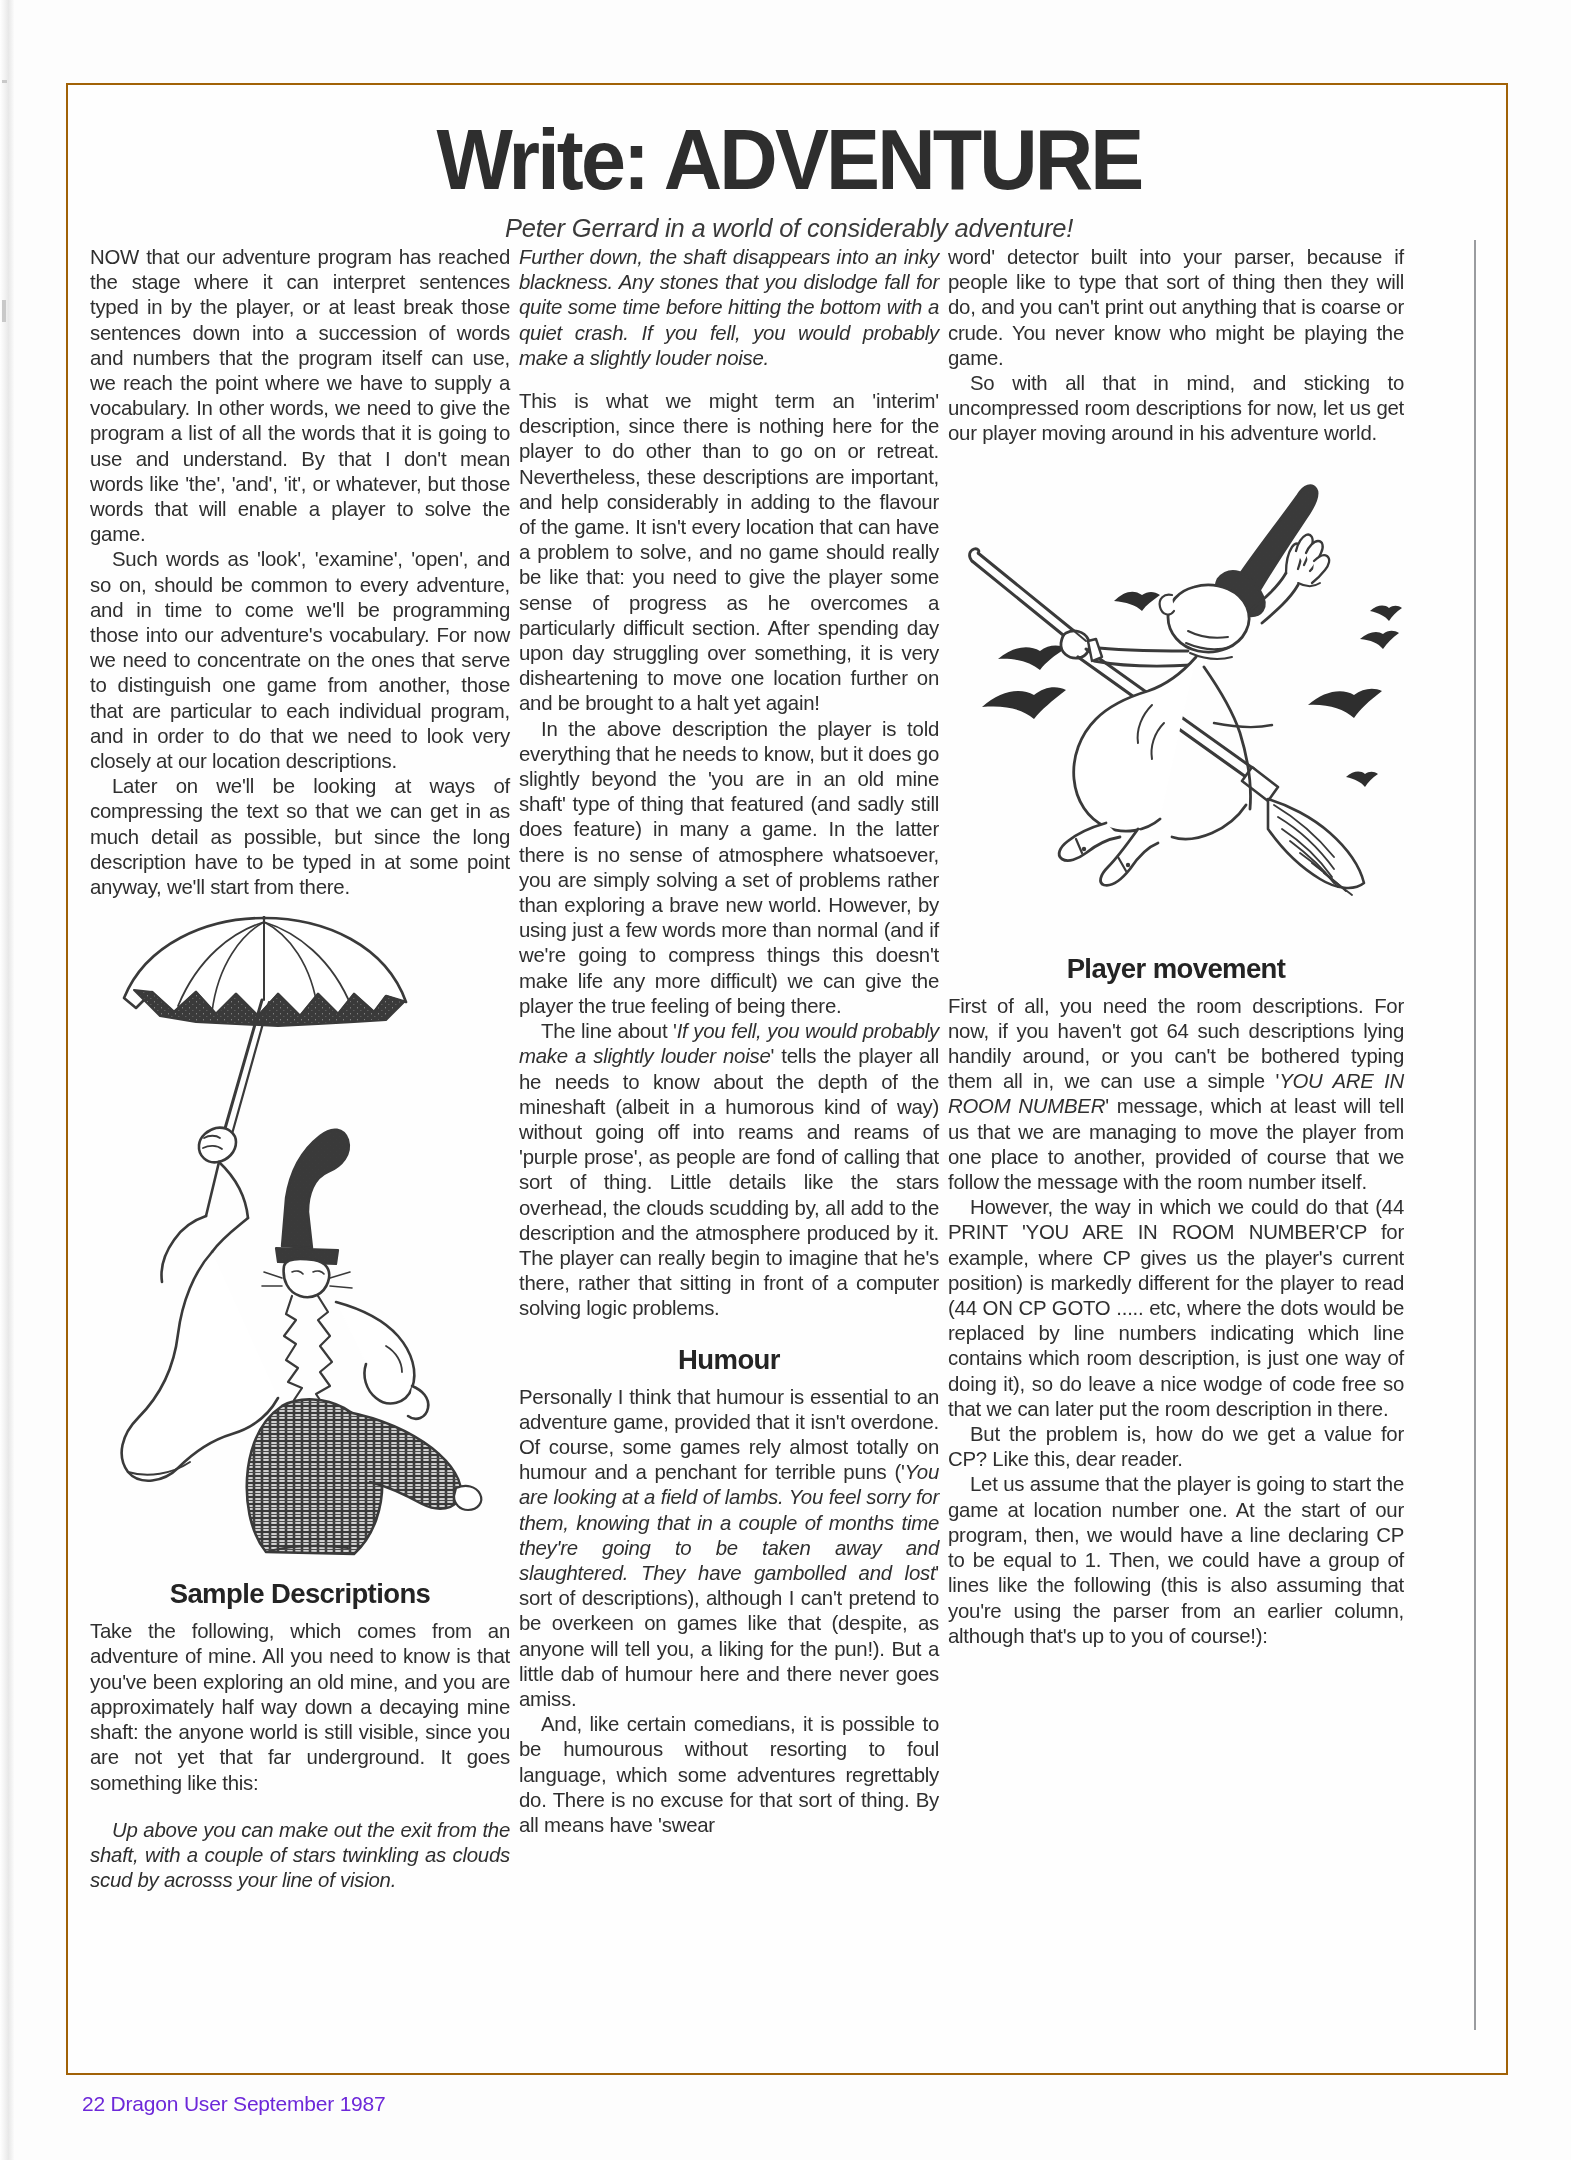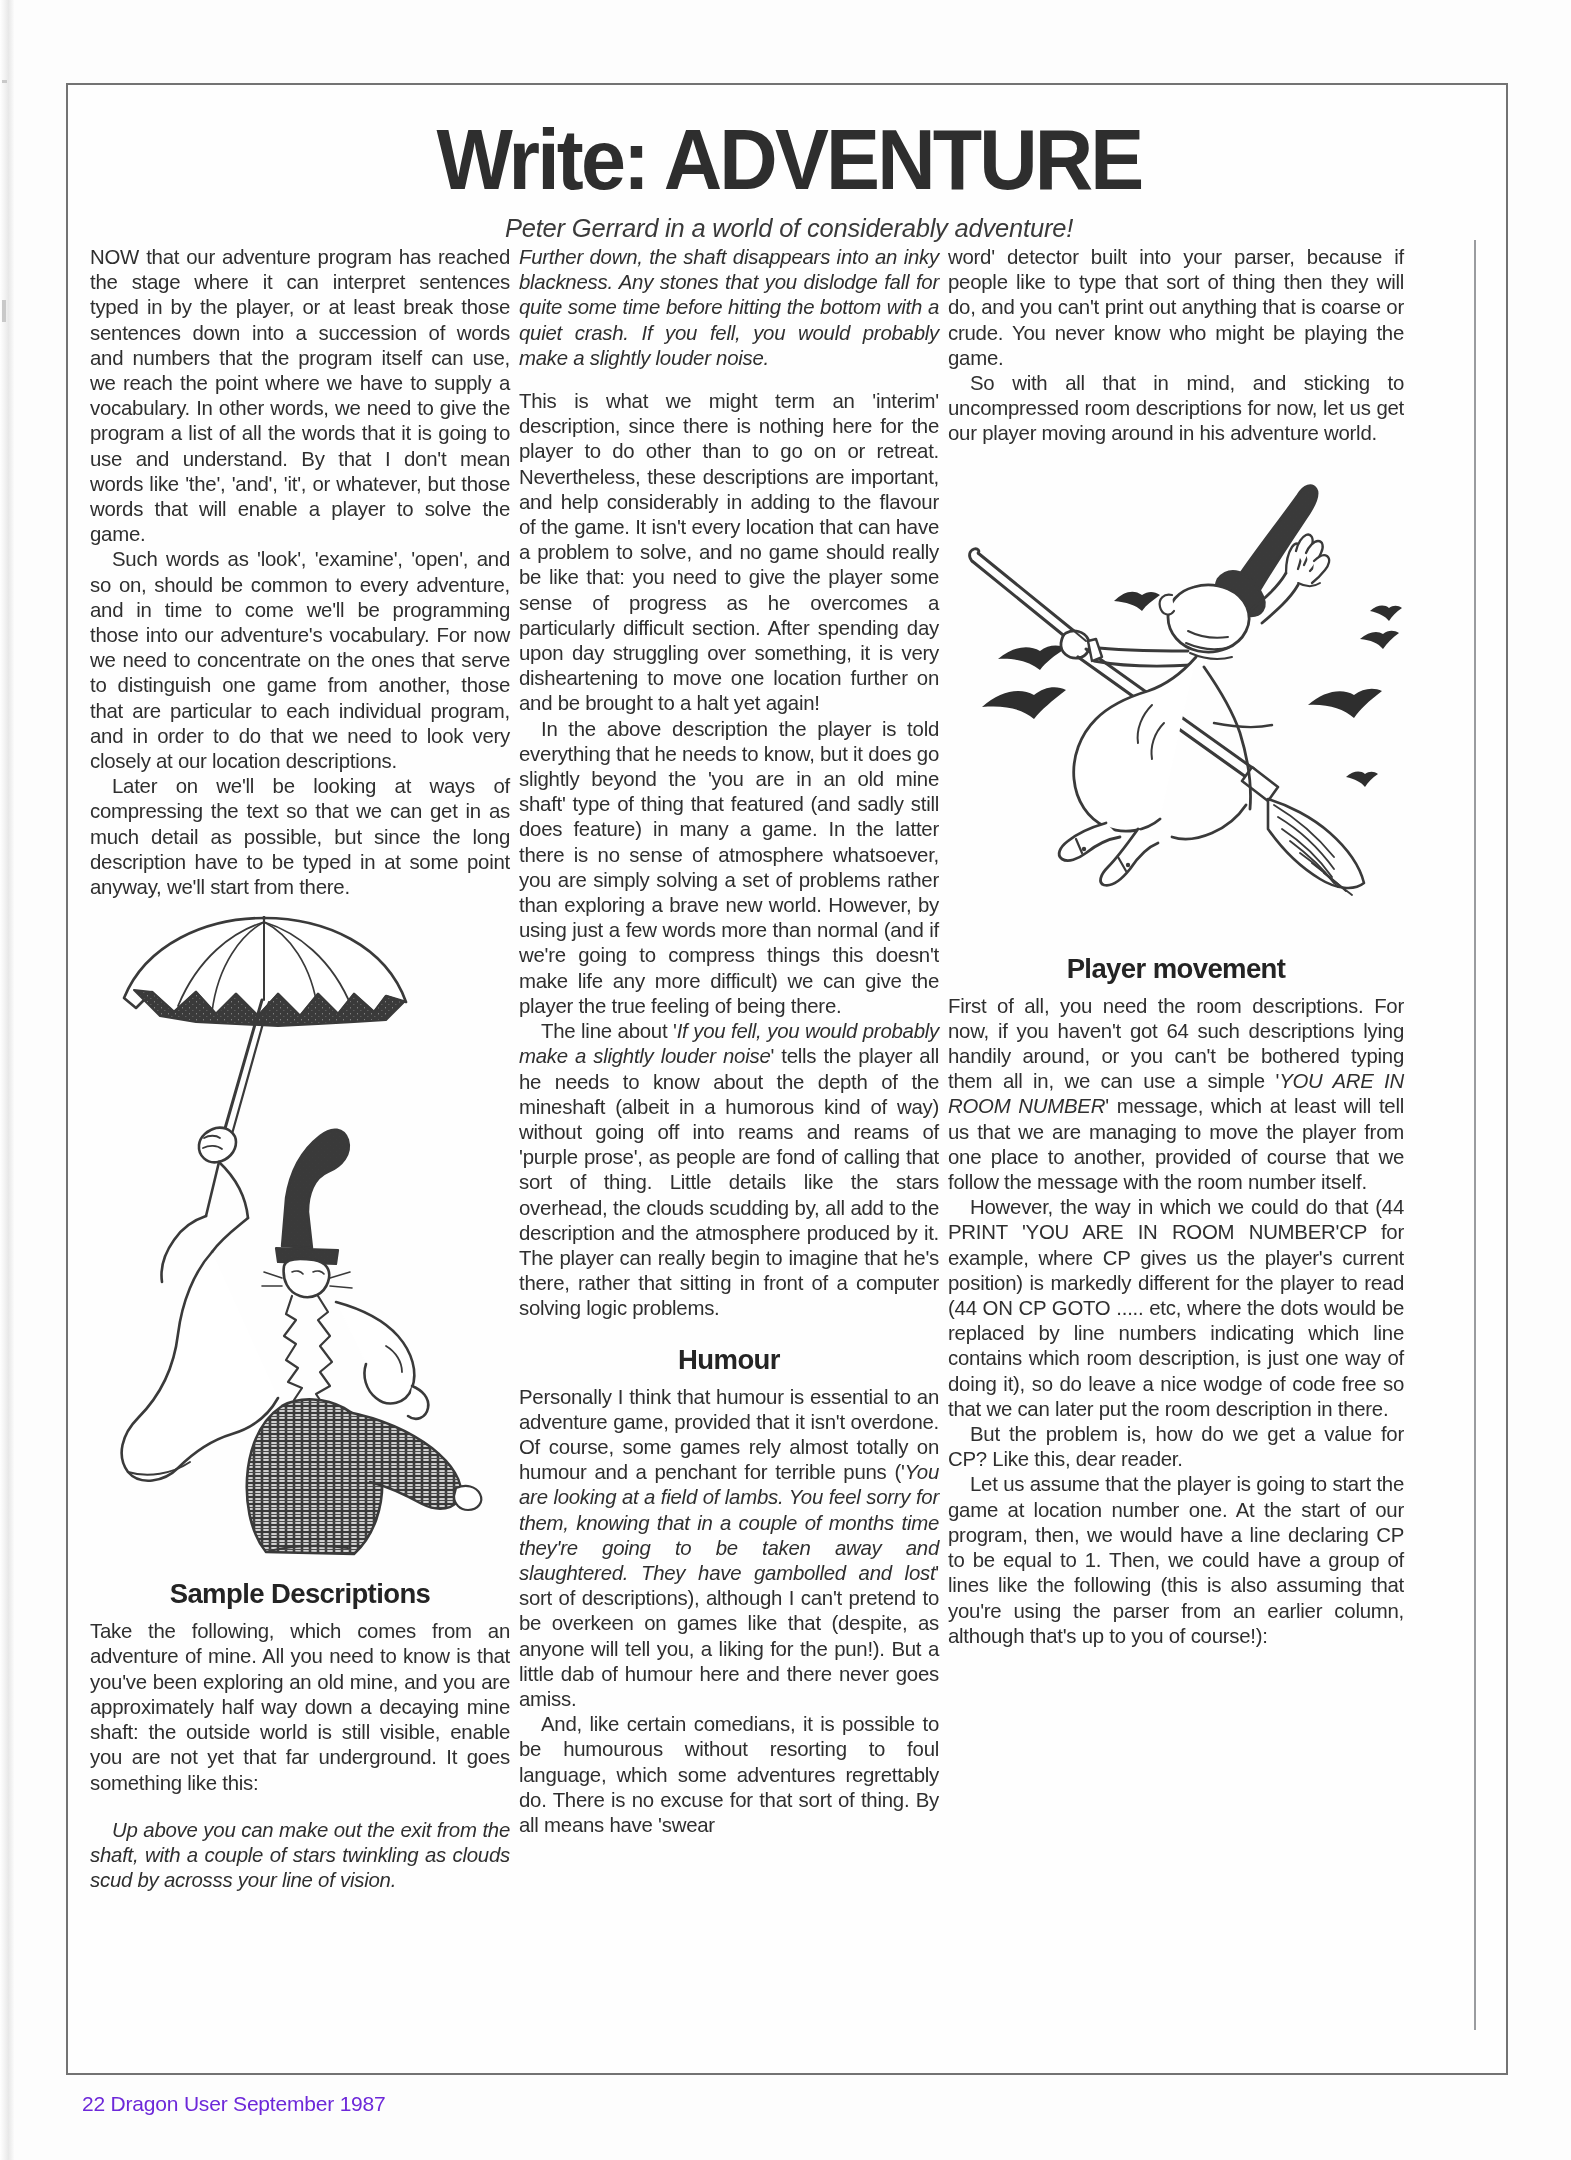--- a/index.html
+++ b/index.html
@@ -16,21 +16,21 @@
     position: absolute; left: 0; top: 0; width: 14px; height: 2160px;
     background: linear-gradient(90deg,#ffffff 0%,#f2f2f2 35%,#e8e8e8 60%,#fbfbfb 100%);
   }
   .scan-mark {
     position: absolute; left: 2px; background: #c9c9c9;
   }
   .page-frame {
     position: absolute;
     left: 66px; top: 83px;
     width: 1442px; height: 1992px;
-    border: 2px solid #737373;
+    border: 2px solid #a16207;
     background: #fefefe;
   }
   
   .masthead {
     position: absolute; left: 0; top: 0; width: 1442px;
   }
   .title {
     margin: 34px 0 0 0;
     text-align: center;
     font-family: "Liberation Sans", sans-serif;
@@ -225,21 +225,21 @@
                    C370 594 352 596 336 588 C318 578 300 570 284 566" fill="url(#robeLines)" stroke="#3a3a3a" stroke-width="2.4"></path>
 
           <path d="M370 572 C380 568 390 570 394 578 C398 586 392 594 382 594
                    C374 594 368 588 368 580 Z" fill="#ffffff" stroke="#3a3a3a" stroke-width="2.2"></path>
 
           <path d="M180 636 C200 630 232 628 262 632" fill="none" stroke-width="2.2"></path>
         </svg>
       </div>
 
       <h2 class="section">Sample Descriptions</h2>
-      <p>Take the following, which comes from an adventure of mine. All you need to know is that you've been exploring an old mine, and you are approximately half way down a decaying mine shaft: the outside world is still visible, enable you are not yet that far underground. It goes something like this:</p>
+      <p>Take the following, which comes from an adventure of mine. All you need to know is that you've been exploring an old mine, and you are approximately half way down a decaying mine shaft: the anyone world is still visible, since you are not yet that far underground. It goes something like this:</p>
       <p class="quote">Up above you can make out the exit from the shaft, with a couple of stars twinkling as clouds scud by acrosss your line of vision.</p>
     </div>
 
     <div class="col c2">
       <p class="ital">Further down, the shaft disappears into an inky blackness. Any stones that you dislodge fall for quite some time before hitting the bottom with a quiet crash. If you fell, you would probably make a slightly louder noise.</p>
       <p style="margin-top:18px;">This is what we might term an 'interim' description, since there is nothing here for the player to do other than to go on or retreat. Nevertheless, these descriptions are important, and help considerably in adding to the flavour of the game. It isn't every location that can have a problem to solve, and no game should really be like that: you need to give the player some sense of progress as he overcomes a particularly difficult section. After spending day upon day struggling over something, it is very disheartening to move one location further on and be brought to a halt yet again!</p>
       <p class="indent">In the above description the player is told everything that he needs to know, but it does go slightly beyond the 'you are in an old mine shaft' type of thing that featured (and sadly still does feature) in many a game. In the latter there is no sense of atmosphere whatsoever, you are simply solving a set of problems rather than exploring a brave new world. However, by using just a few words more than normal (and if we're going to compress things this doesn't make life any more difficult) we can give the player the true feeling of being there.</p>
 
       <p class="indent">
         <span>The line about '</span><i>If you fell, you would probably make a slightly louder noise</i><span>' tells the player all he needs to know about the depth of the mineshaft (albeit in a humorous kind of way) without going off into reams and reams of 'purple prose', as people are fond of calling that sort of thing. Little details like the stars overhead, the clouds scudding by, all add to the description and the atmosphere produced by it. The player can really begin to imagine that he's there, rather that sitting in front of a computer solving logic problems.</span>

